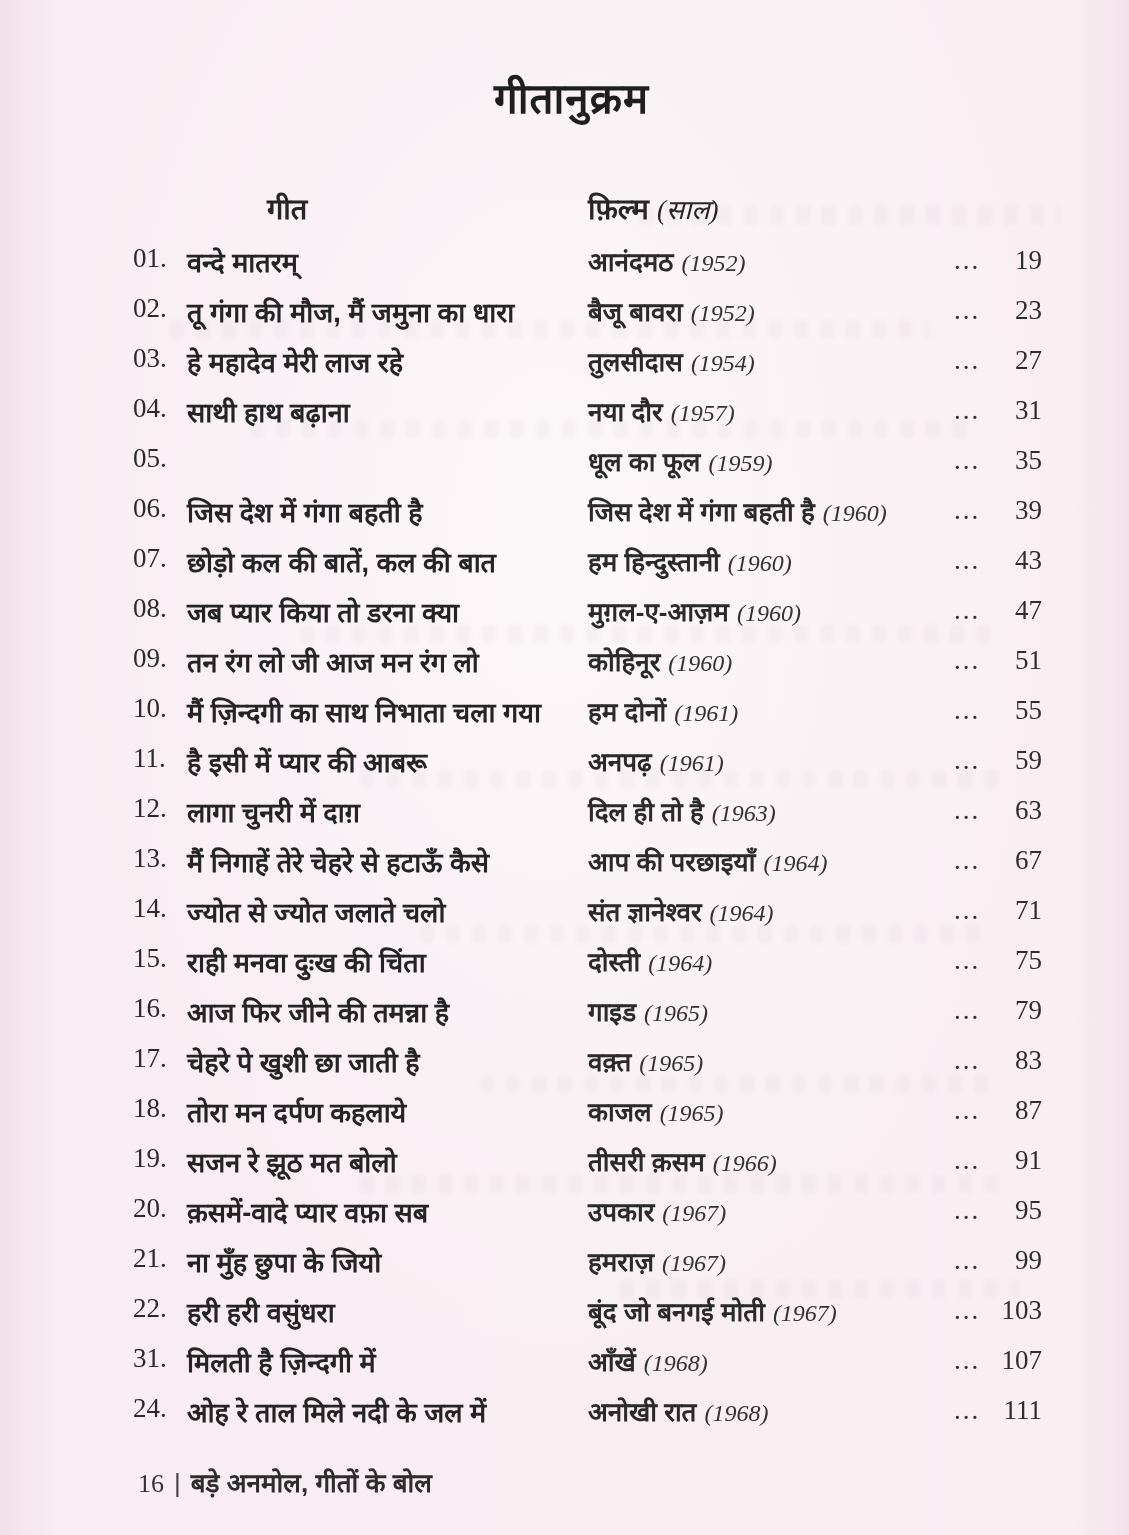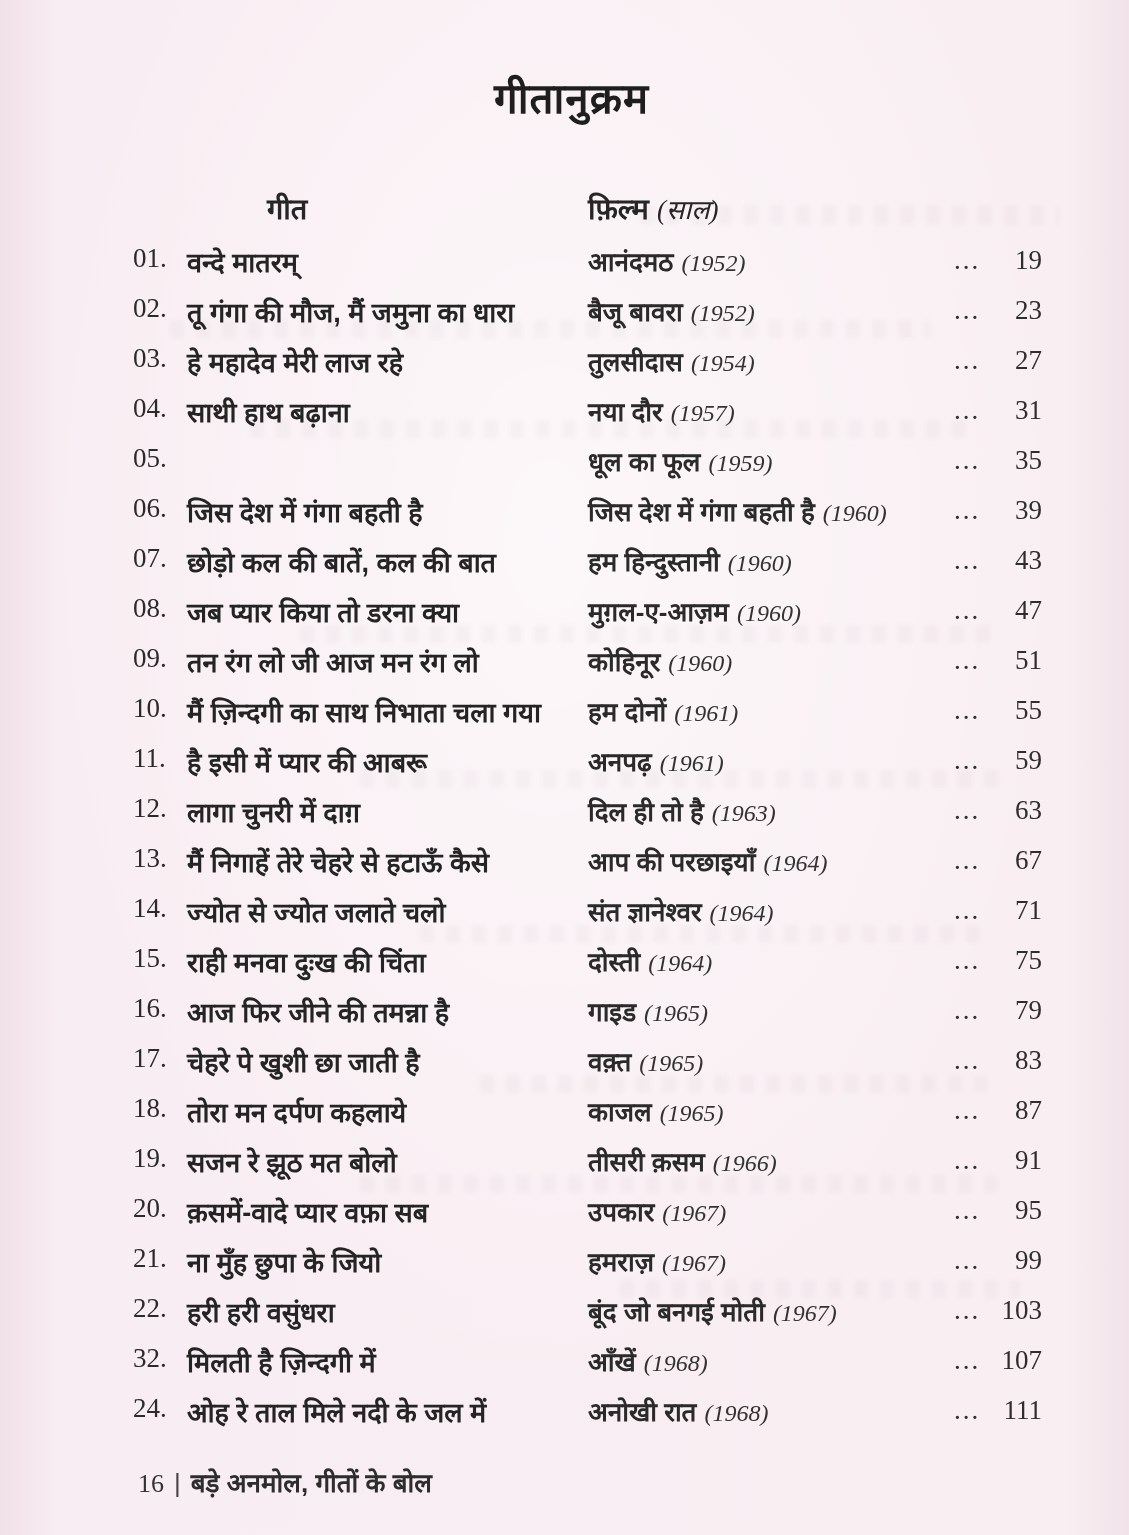--- a/index.html
+++ b/index.html
@@ -314,21 +314,21 @@
       <span class="num">22.</span>
       <span class="song">हरी हरी वसुंधरा</span>
       <span class="film"><span>बूंद जो बनगई मोती</span><span class="year">(1967)</span></span>
       <span class="pagecol">
         <span class="dots">...</span>
         <span class="pg">103</span>
       </span>
     </li>
 
     <li class="toc-row">
-      <span class="num">32.</span>
+      <span class="num">31.</span>
       <span class="song">मिलती है ज़िन्दगी में</span>
       <span class="film"><span>आँखें</span><span class="year">(1968)</span></span>
       <span class="pagecol">
         <span class="dots">...</span>
         <span class="pg">107</span>
       </span>
     </li>
 
     <li class="toc-row">
       <span class="num">24.</span>

